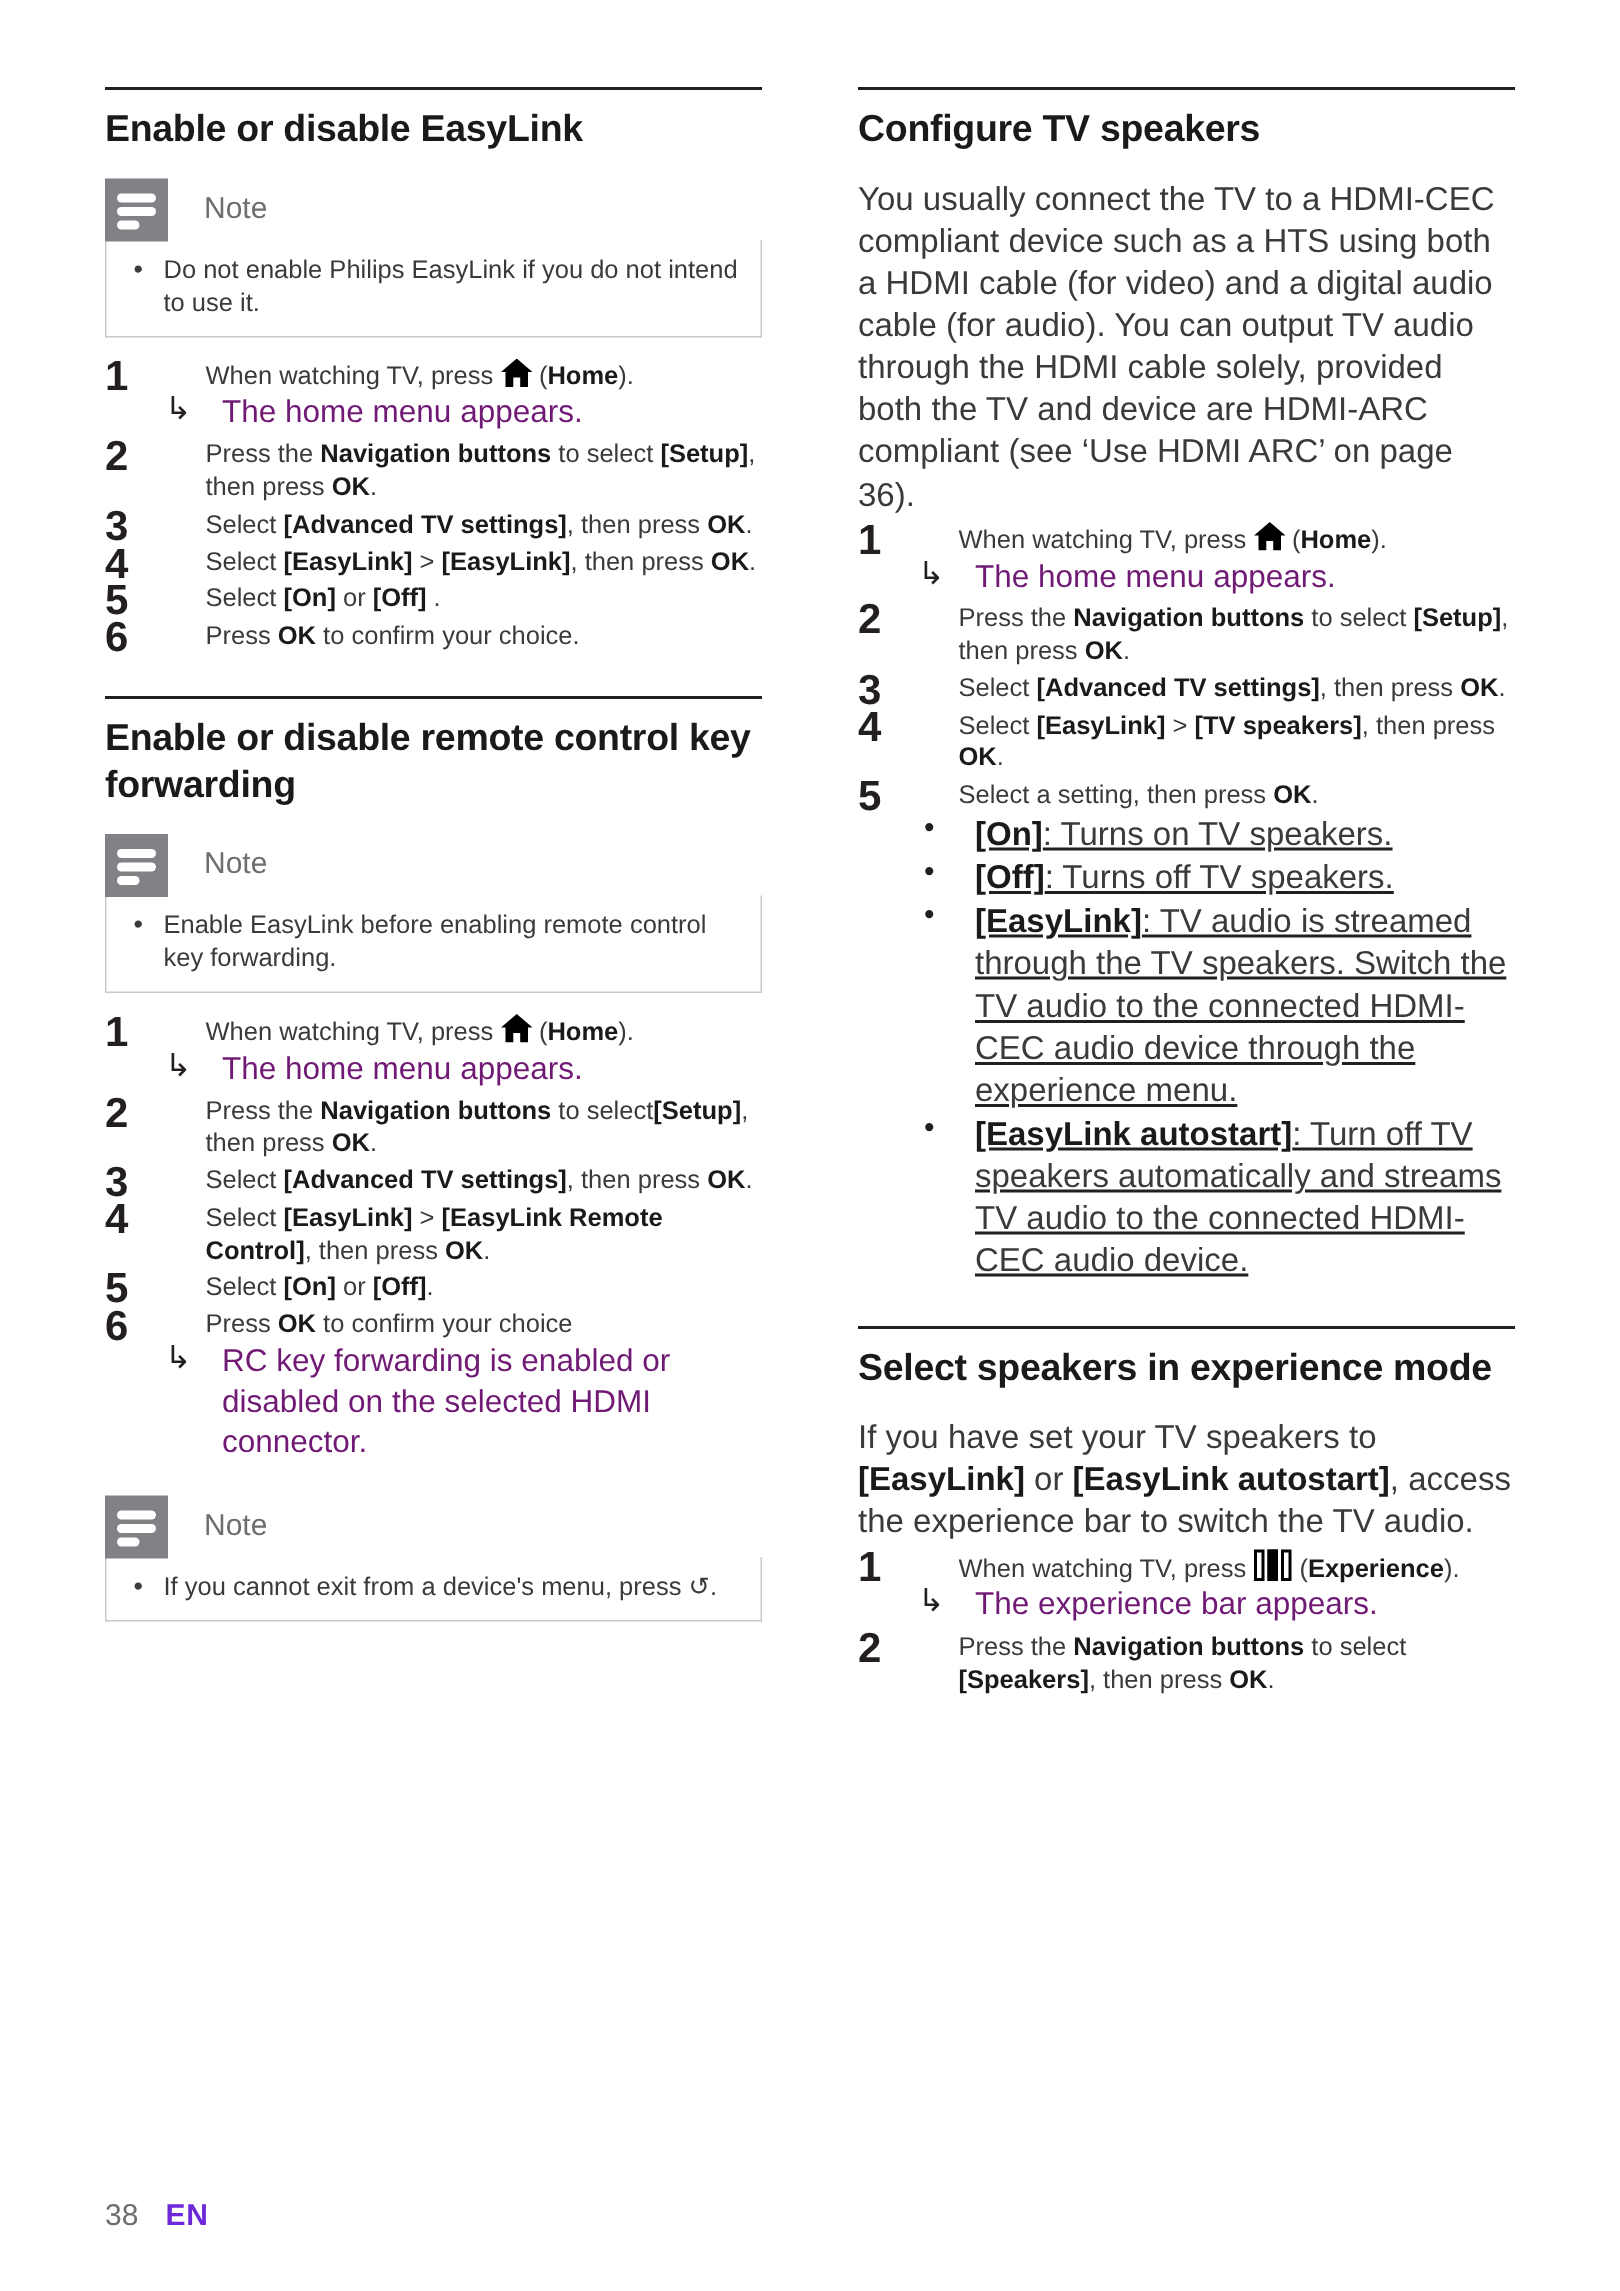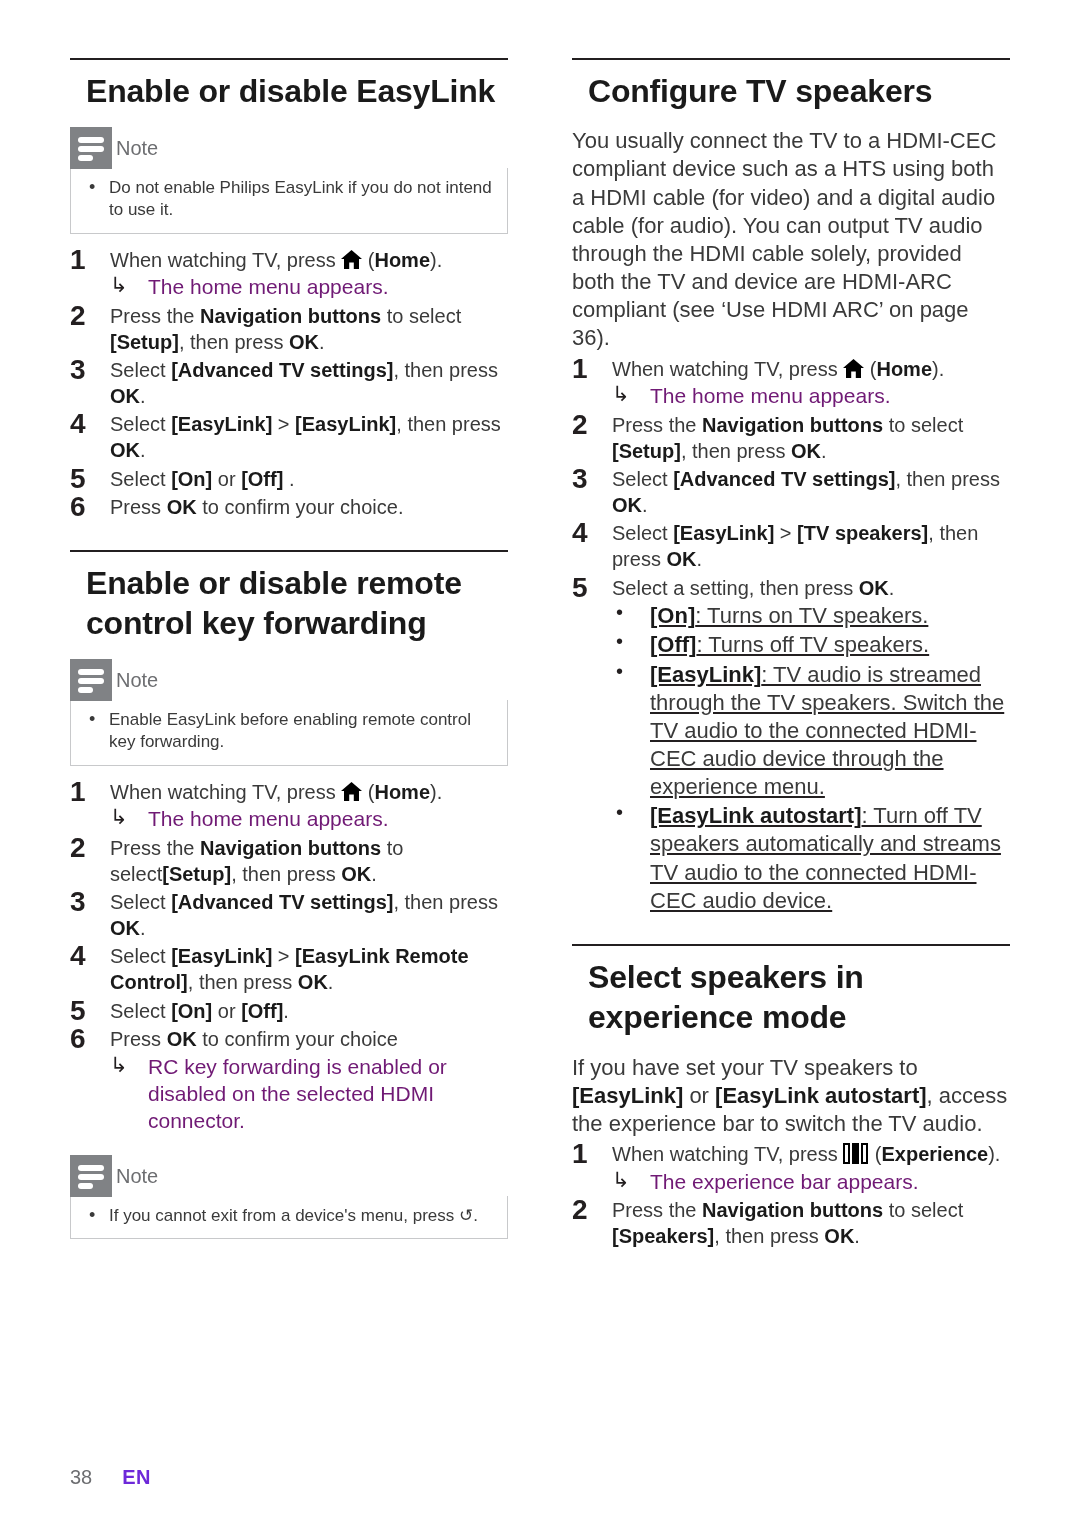--- a/index.html
+++ b/index.html
@@ -28,24 +28,24 @@
   .col-right { left: 572px; }
 
   
   .section { margin-bottom: 0; }
   .rule {
     border-top: 2px solid #231f20;
     height: 0;
     margin-bottom: 11px;
   }
   h2.heading {
-    font-size: 32px;
+    font-size: 25px;
     font-weight: bold;
     line-height: 1.26;
-    margin: 0 0 16px 16px;
+    margin: 0 0 16px 0;
     letter-spacing: -0.2px;
     color: #1a1a1a;
   }
 
   
   p.body {
     font-size: 22px;
     line-height: 1.28;
     margin: 0 0 4px 0;
     color: #3a3a3a;
@@ -71,21 +71,21 @@
     border-radius: 3px;
     height: 6px;
     left: 8px;
   }
   .note-icon i.b1 { top: 10px; width: 26px; }
   .note-icon i.b2 { top: 19px; width: 26px; }
   .note-icon i.b3 { top: 28px; width: 15px; }
   .note-title {
     font-size: 20px;
     color: #6d6e71;
-    margin-left: 4px;
+    margin-left: 24px;
   }
   .note-body {
     border: 1px solid #c8c9cb;
     border-top: none;
     padding: 9px 12px 11px 12px;
     margin-top: -1px;
   }
   .note-body ul { margin: 0; padding: 0; list-style: none; }
   .note-body li {
     font-size: 17px;
@@ -113,23 +113,24 @@
   .num {
     position: absolute;
     left: 0;
     top: -4px;
     font-size: 28px;
     font-weight: bold;
     color: #231f20;
     width: 26px;
   }
   .step-text {
-    font-size: 20px;
+    font-size: 17px;
     line-height: 1.28;
     color: #3a3a3a;
+    margin-left: 27px;
   }
 
   
   .result {
     font-size: 21px;
     line-height: 1.28;
     color: #701a75;
     position: relative;
     padding-left: 38px;
     margin-top: 1px;
@@ -190,21 +191,21 @@
   .ico-exp span.s2 { left: 9px; background: #000; }
   .ico-exp span.s3 { left: 18px; }
 
   
   .footer {
     position: absolute;
     left: 70px;
     bottom: 38px;
     font-size: 20px;
   }
-  .footer .pg { color: #6d6e71; margin-right: 30px; }
+  .footer .pg { color: #6d6e71; margin-right: 18px; }
   .footer .lang { color: #6d28d9; font-weight: bold; letter-spacing: .5px; }
 
   .spacer-lg { height: 26px; }
   .spacer-md { height: 14px; }
 </style>
 </head>
 <body>
 
 <div class="page">
 

